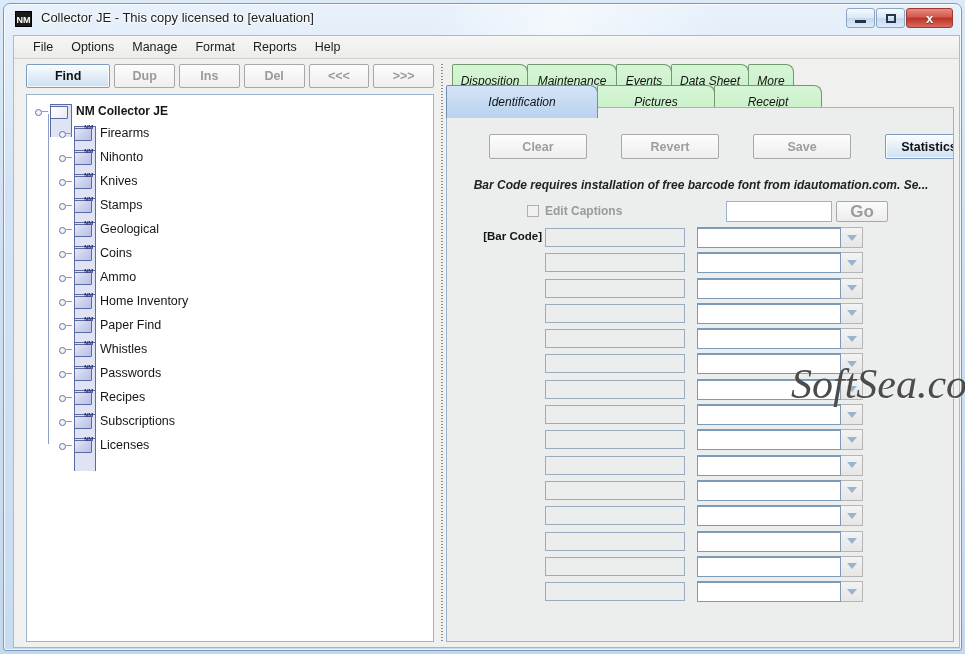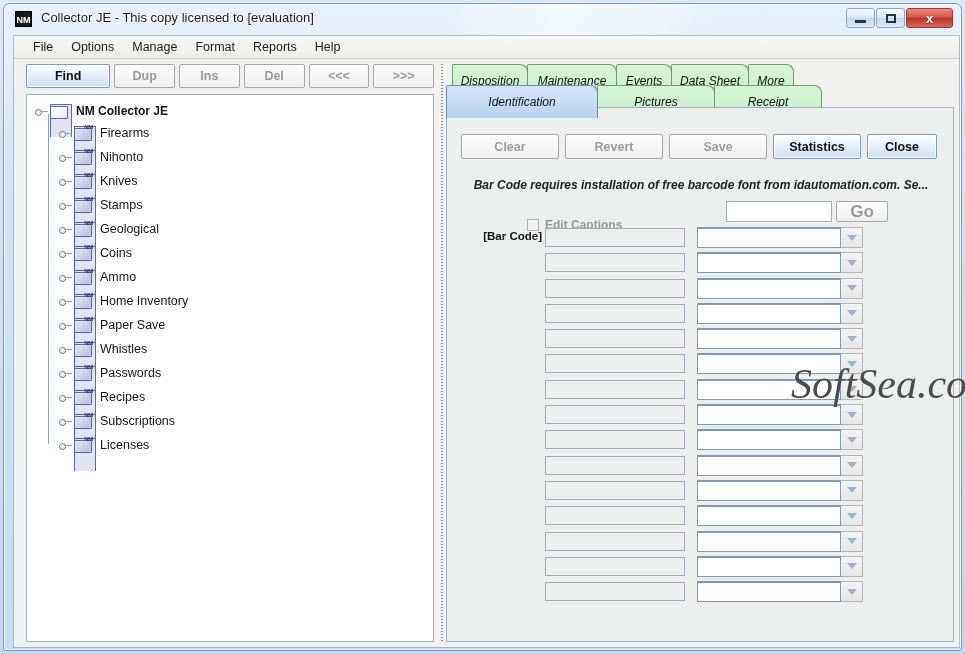--- a/index.html
+++ b/index.html
@@ -210,21 +210,21 @@
     border:1px solid #9bb3cd;
     overflow:hidden;
   }
 
   #action-row{ position:absolute; left:14px; top:26px; display:flex; gap:6px;}
   .act-btn{
     width:98px; height:25px;
     border:1px solid #a8a8a8; border-radius:2px;
     background:linear-gradient(180deg,#fdfdfd 0%,#ededed 100%);
     color:#9d9d9d; font-size:12.5px; font-weight:bold;
-    display:flex; align-items:center; justify-content:center;
+    display:flex; align-items:center; justify-content:center;margin-left:28px;
   }
   .act-btn.enabled{
     color:#111;
     border:1px solid #7e9bbd;
     background:linear-gradient(180deg,#fbfdff 0%,#e6f0fa 45%,#cfe0f2 100%);
     box-shadow: inset 0 0 0 1px rgba(255,255,255,.8);
   }
   #act-statistics{ width:88px; }
   #act-close{ width:70px; }
 
@@ -234,21 +234,21 @@
     font-size:12px; font-weight:bold; color:#222;
     white-space:nowrap;
     font-style:italic;
   }
 
   
   #captions-row{
     position:absolute; left:76px; top:92px; width:420px; height:24px;
   }
   #chk-edit-captions{
-    position:absolute; left:4px; top:18px; display:flex; align-items:center;
+    position:absolute; left:4px; top:4px; display:flex; align-items:center;
   }
   .chk-box{
     width:12px; height:12px; border:1px solid #b0b0b0; background:#f0f0f0;
     margin-right:6px; display:inline-block;
   }
   .chk-lbl{ font-size:12px; color:#9a9a9a; font-weight:bold; }
   #search-input{
     position:absolute; left:203px; top:1px; width:106px; height:21px;
     background:#ffffff; border:1px solid #98b3cf;
     font-size:12px; padding:0 3px;
@@ -440,21 +440,21 @@
                   </span>
                   <span class="tlabel">Home Inventory</span>
                 </div>
                 <div class="tnode child">
                   <span class="handle"></span>
                   <span class="folder">
                     <span class="tab"></span>
                     <span class="body"></span>
                     <span class="nm">NM</span>
                   </span>
-                  <span class="tlabel">Paper Save</span>
+                  <span class="tlabel">Paper Find</span>
                 </div>
                 <div class="tnode child">
                   <span class="handle"></span>
                   <span class="folder">
                     <span class="tab"></span>
                     <span class="body"></span>
                     <span class="nm">NM</span>
                   </span>
                   <span class="tlabel">Whistles</span>
                 </div>

